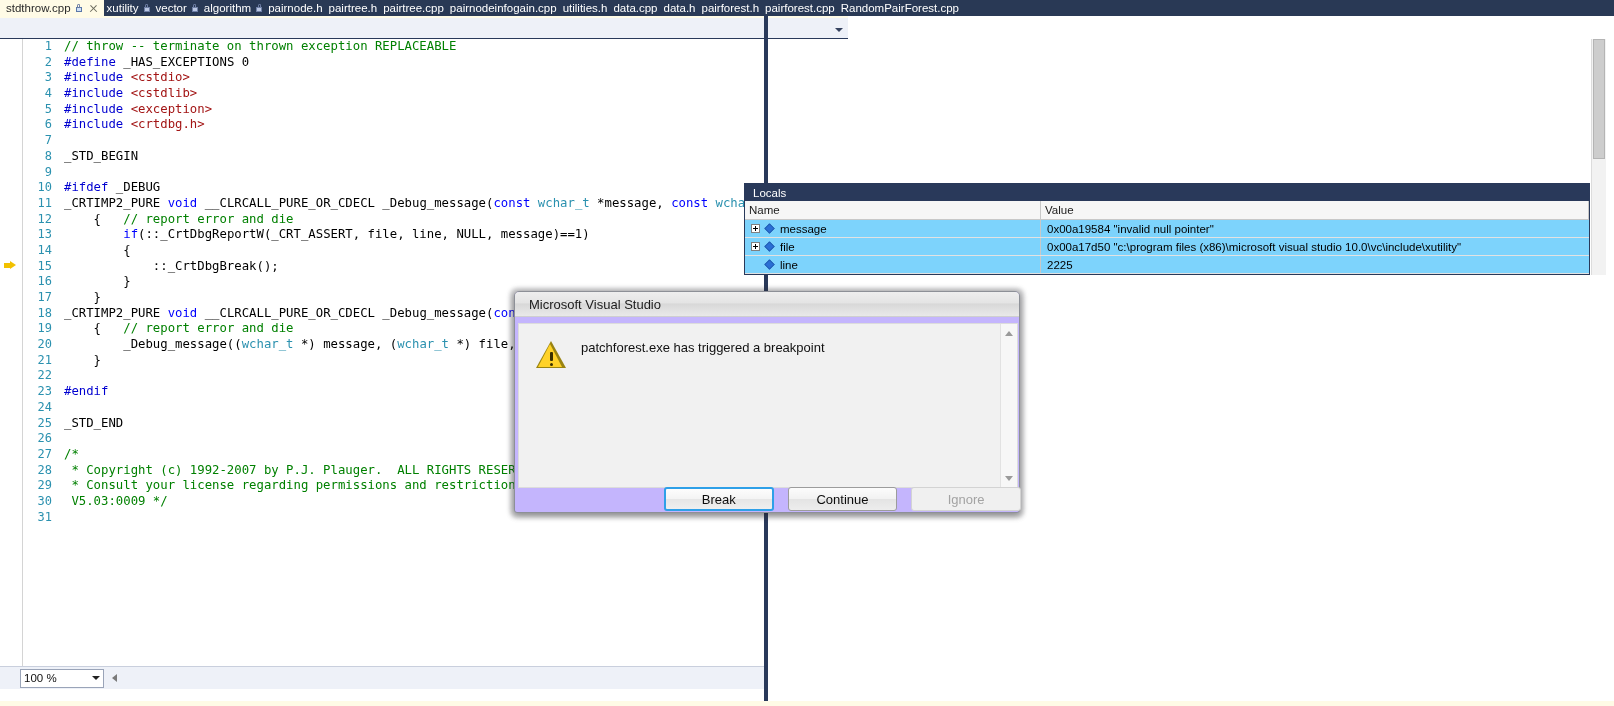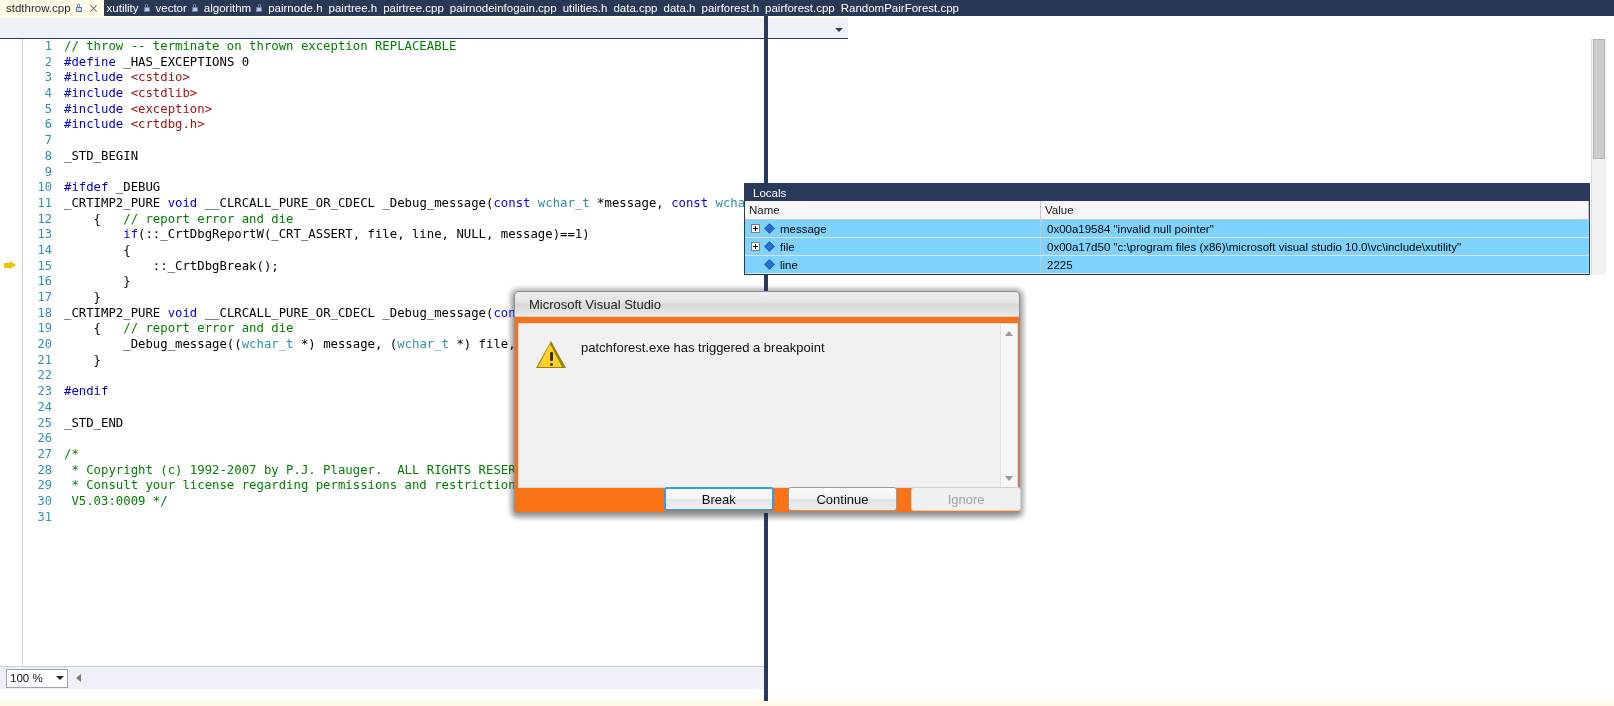--- a/index.html
+++ b/index.html
@@ -117,21 +117,21 @@
     background:#29395a;
   }
 
   
   .statusbar{
     position:absolute;left:0;top:666px;width:764px;height:23px;
     background:#eef1f8;border-top:1px solid #c9cfdd;box-sizing:border-box;
     display:flex;align-items:center;
   }
   .zoombox{
-    width:62px;height:19px;margin-left:6px;background:#ffffff;
+    width:84px;height:19px;margin-left:20px;background:#ffffff;
     border:1px solid #9aa4b8;box-sizing:border-box;
     display:flex;align-items:center;justify-content:space-between;
     padding:0 3px;font-size:11.5px;color:#111;
   }
   .zoombox .cv{
     width:0;height:0;border-left:4px solid transparent;
     border-right:4px solid transparent;border-top:4px solid #222;
   }
   .hscroll-left{
     margin-left:8px;width:0;height:0;
@@ -198,21 +198,21 @@
   }
 
   
   .dlg-shadow{
     position:absolute;left:510px;top:288px;width:514px;height:230px;
     background:rgba(60,60,70,.28);border-radius:7px;
     filter:blur(2px);
   }
   .dialog{
     position:absolute;left:514px;top:291px;width:506px;height:222px;
-    background:#f97316;
+    background:#c4b5fd;
     border:1px solid #8d9097;border-radius:5px 5px 3px 3px;
     box-sizing:border-box;
     box-shadow:0 2px 7px rgba(0,0,0,.35);
   }
   .dlg-title{
     height:24px;
     background:linear-gradient(to bottom,#eeeeee 0%,#e4e4e4 45%,#d8d8d8 50%,#e9e9e9 100%);
     border-radius:4px 4px 0 0;
     display:flex;align-items:center;padding-left:14px;
     font-size:13px;color:#1c1c1c;

